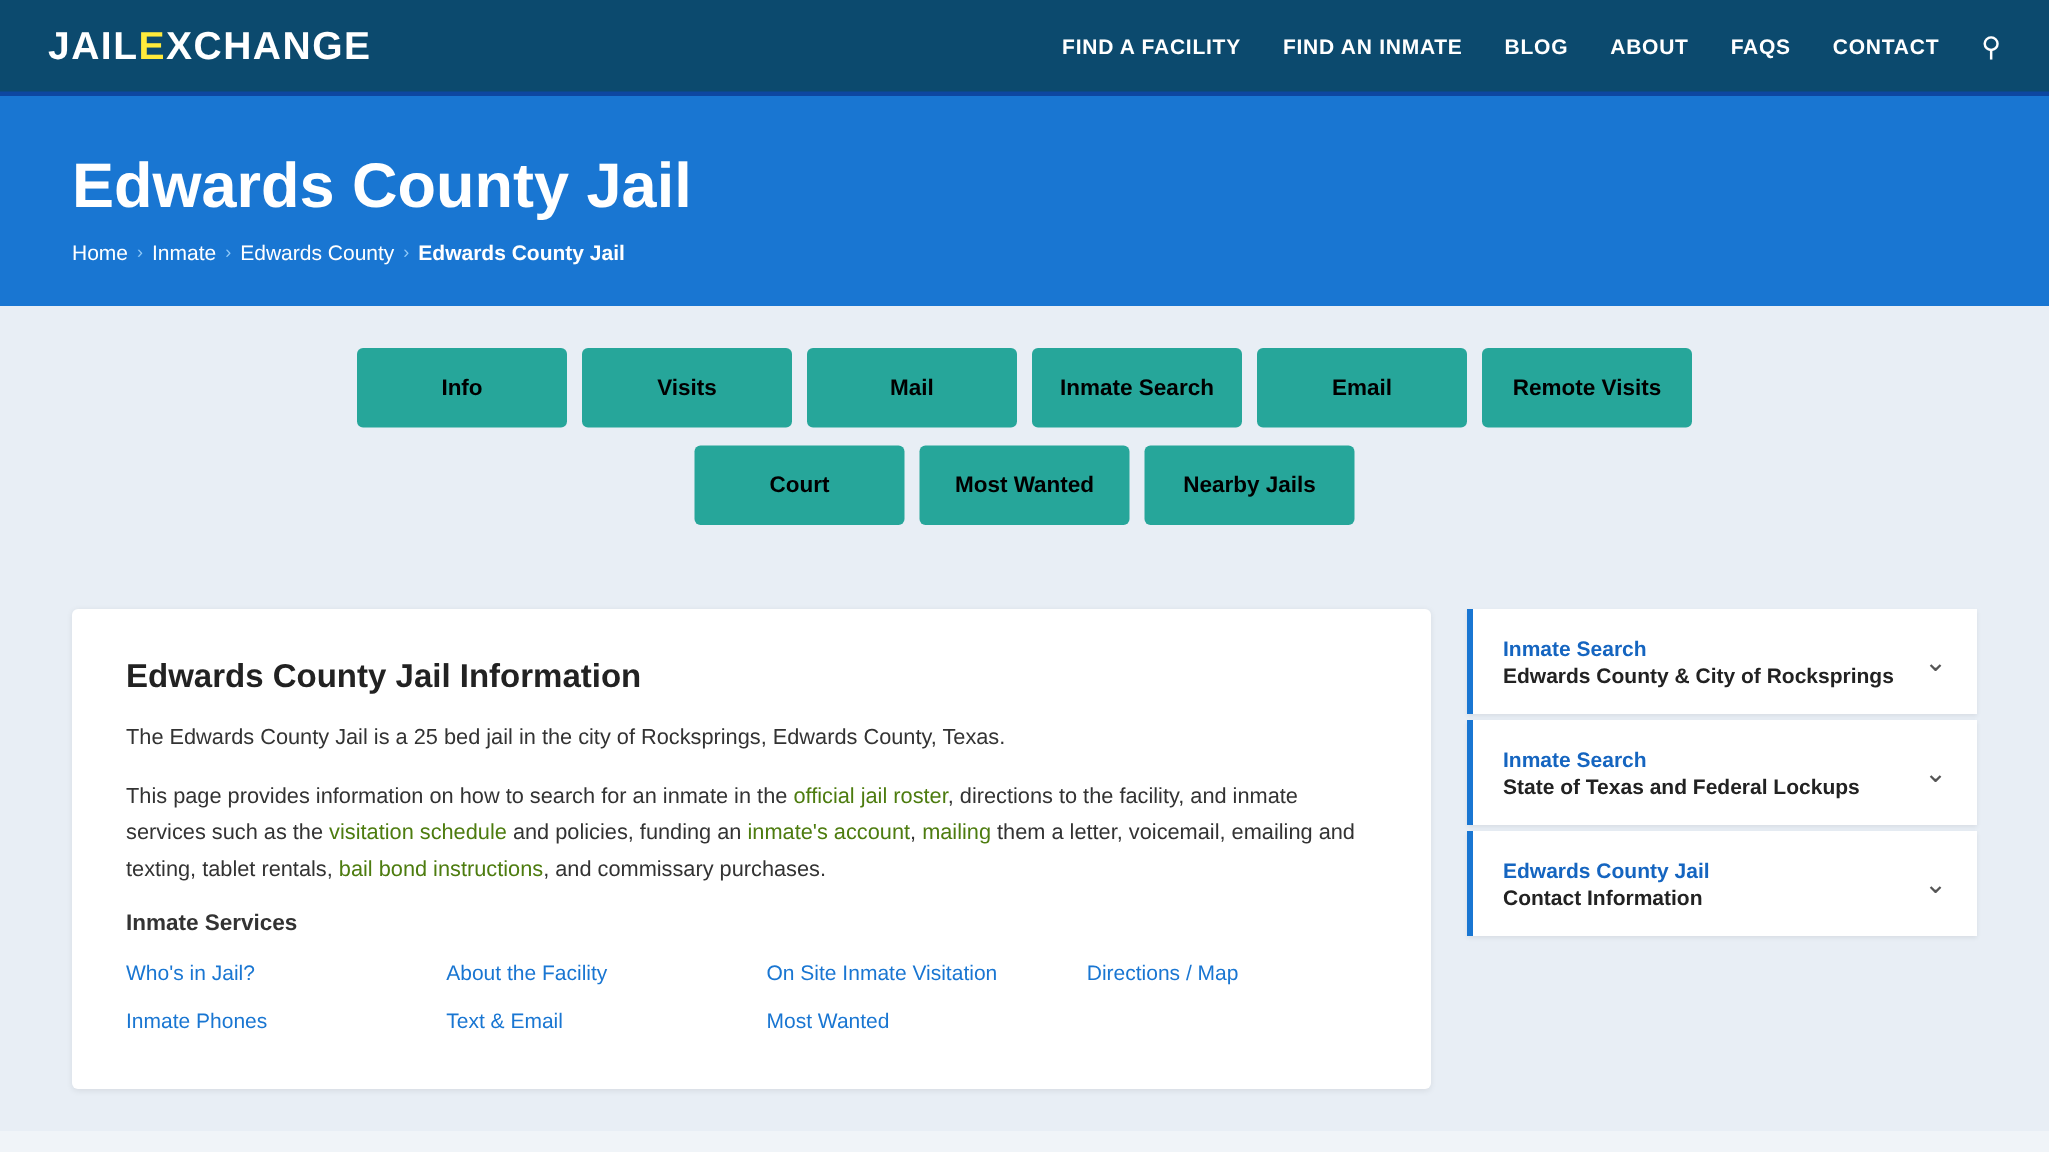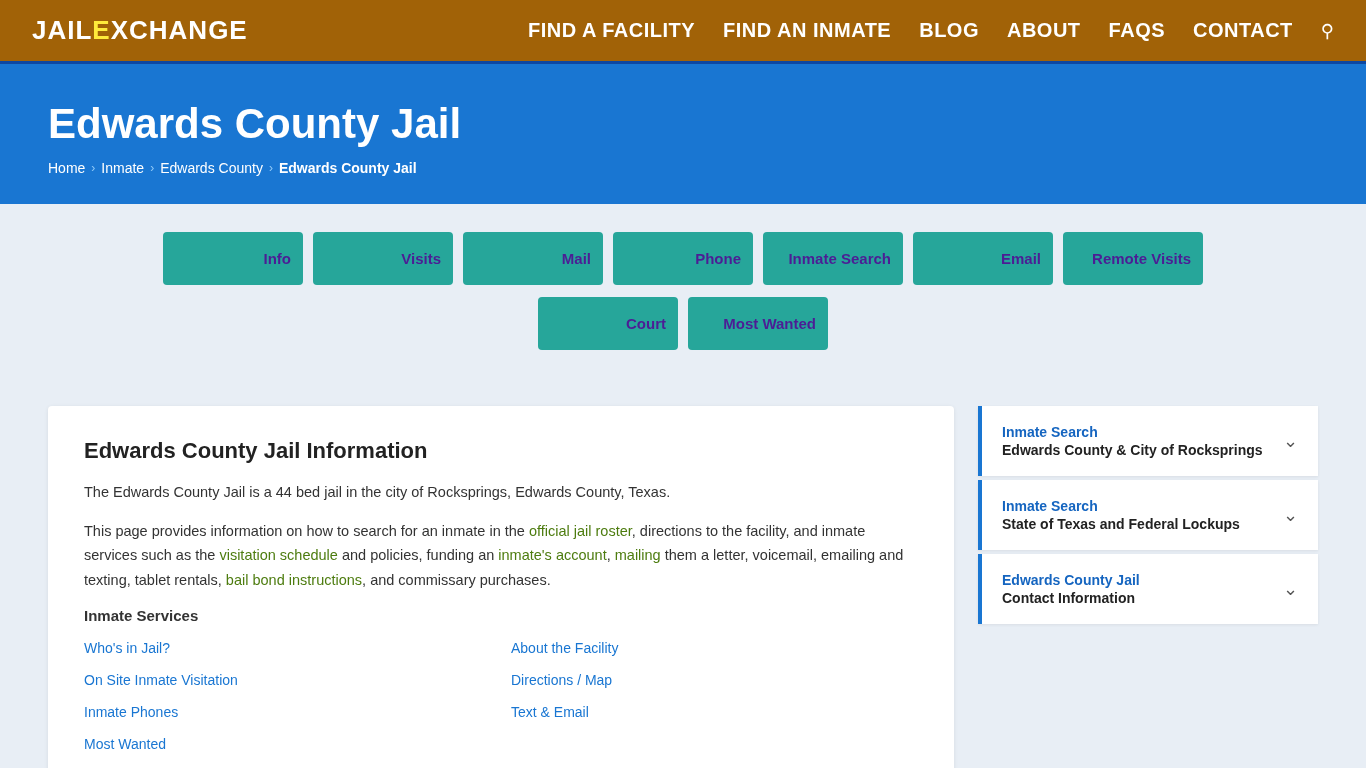--- a/index.html
+++ b/index.html
@@ -1,40 +1,40 @@
 <!DOCTYPE html>
 <html><head>
   <meta charset="utf-8">
   <style>
     * { margin: 0; padding: 0; box-sizing: border-box; }
     body { font-family: Arial, sans-serif; background: #f0f4f8; color: #333; font-size: 15px; }
 
     
     .header {
-      background: #a16207;
+      background: #0c4a6e;
       display: flex;
       align-items: center;
       justify-content: space-between;
       padding: 0 32px;
       height: 64px;
       border-bottom: 3px solid #0d47a1;
     }
     .logo {
       font-size: 26px;
       font-weight: 900;
       color: #fff;
       letter-spacing: 1px;
     }
     .logo span { color: #fff; font-weight: 900; }
     .logo .ex { color: #ffeb3b; }
     .nav { display: flex; align-items: center; gap: 28px; }
     .nav a {
       color: #fff;
       text-decoration: none;
-      font-size: 20px;
+      font-size: 14px;
       font-weight: 600;
       letter-spacing: 0.5px;
       text-transform: uppercase;
       text-align: center;
     }
     .search-icon-btn {
       color: #fff;
       background: none;
       border: none;
       cursor: pointer;
@@ -71,29 +71,29 @@
       align-items: center;
       gap: 12px;
     }
     .tabs-row {
       display: flex;
       gap: 10px;
       justify-content: center;
     }
     .tab-btn {
       background: #26a69a;
-      color: #4c1d95;
+      color: #000000;
       border: none;
       border-radius: 4px;
       padding: 18px 12px;
       font-size: 15px;
       font-weight: 600;
       cursor: pointer;
       min-width: 140px;
-      text-align: right;
+      text-align: center;
       transition: background 0.2s;
     }
 
     
     .main-content {
       display: flex;
       gap: 24px;
       padding: 28px 48px;
       background: #e8eef5;
       min-height: 340px;
@@ -121,21 +121,21 @@
     }
     .left-panel a { color: #4d7c0f; text-decoration: none; }
     .inmate-services-title {
       font-size: 15px;
       font-weight: 700;
       margin-bottom: 10px;
       margin-top: 4px;
     }
     .services-grid {
       display: grid;
-      grid-template-columns: 1fr 1fr;
+      grid-template-columns: 1fr 1fr 1fr 1fr;
       gap: 4px 20px;
     }
     .services-grid a {
       font-size: 14px;
       color: #1976d2;
       text-decoration: none;
       line-height: 2;
     }
 
     
@@ -204,36 +204,36 @@
     <span class="sep">›</span>
     <span class="current">Edwards County Jail</span>
   </nav>
 </section>
 
 <section class="tabs-section">
   <div class="tabs-row">
     <button class="tab-btn">Info</button>
     <button class="tab-btn">Visits</button>
     <button class="tab-btn">Mail</button>
-    <button class="tab-btn">Phone</button>
     <button class="tab-btn">Inmate Search</button>
     <button class="tab-btn">Email</button>
     <button class="tab-btn">Remote Visits</button>
   </div>
   <div class="tabs-row">
     <button class="tab-btn">Court</button>
     <button class="tab-btn">Most Wanted</button>
+    <button class="tab-btn">Nearby Jails</button>
   </div>
 </section>
 
 <div class="main-content">
 
   <div class="left-panel">
     <h2>Edwards County Jail Information</h2>
-    <p>The Edwards County Jail is a 44 bed jail in the city of Rocksprings, Edwards County, Texas.</p>
+    <p>The Edwards County Jail is a 25 bed jail in the city of Rocksprings, Edwards County, Texas.</p>
     <p>
       <span>This page provides information on how to search for an inmate in the </span><a href="#">official jail roster</a><span>, directions to the facility, and inmate services such as the </span><a href="#">visitation schedule</a><span> and policies, funding an </span><a href="#">inmate's account</a><span>, </span><a href="#">mailing</a><span> them a letter, voicemail, emailing and texting, tablet rentals, </span><a href="#">bail bond instructions</a><span>, and commissary purchases.</span>
     </p>
     <div class="inmate-services-title">Inmate Services</div>
     <div class="services-grid">
       <a href="#">Who's in Jail?</a>
       <a href="#">About the Facility</a>
       <a href="#">On Site Inmate Visitation</a>
       <a href="#">Directions / Map</a>
       <a href="#">Inmate Phones</a>

